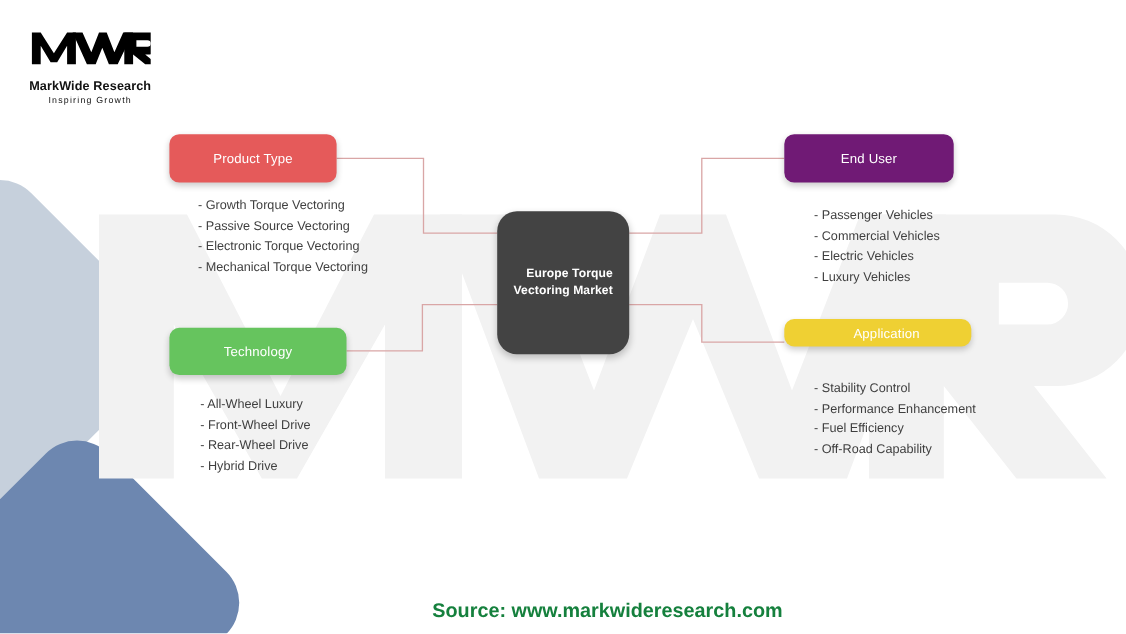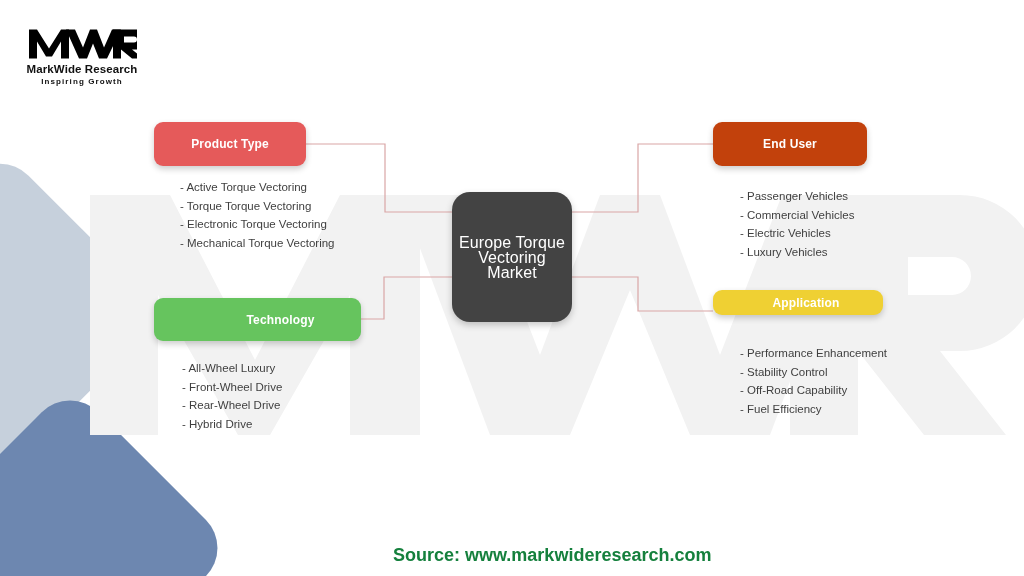--- a/index.html
+++ b/index.html
@@ -58,26 +58,26 @@
     top: 22px;
     width: 130px;
     text-align: center;
   }
   .logo-mark { display:block; width: 110px; height: 40px; margin: 0 auto; }
   .logo-name {
     font-size: 11.5px;
     font-weight: bold;
     letter-spacing: .1px;
     color: #111;
-    margin-top: 1px;
+    margin-top: 11px;
     white-space: nowrap;
   }
   .logo-tag {
     font-size: 8px;
-    font-weight: bold;
+    font-weight: normal;
     letter-spacing: 1.1px;
     color: #111;
     margin-top: 2px;
     white-space: nowrap;
   }
 
   
   .title {
     position: absolute;
     left: 0;
@@ -107,56 +107,56 @@
     height: 130px;
     background: #434343;
     border-radius: 18px;
     box-shadow: 0 3px 7px rgba(0,0,0,.22);
     display: flex;
     align-items: center;
     justify-content: center;
   }
   .center-node-label {
     color: #ffffff;
-    font-size: 16px;
-    font-weight: normal;
-    text-align: center;
+    font-size: 11px;
+    font-weight: bold;
+    text-align: right;
     line-height: 15px;
     letter-spacing: .1px;
   }
 
   
   .cat-box {
     position: absolute;
     border-radius: 9px;
     box-shadow: 0 3px 6px rgba(0,0,0,.20);
     display: flex;
     align-items: center;
     justify-content: center;
   }
   .cat-label {
     color: #ffffff;
     font-size: 12px;
-    font-weight: bold;
+    font-weight: normal;
     letter-spacing: .15px;
   }
   .cat-list {
     position: absolute;
     font-size: 11.5px;
     line-height: 18.6px;
     color: #3f3f3f;
     white-space: nowrap;
   }
 
   
   #box-product   { left:154px; top:122px; width:152px; height:44px; }
   #list-product  { left:180px; top:178px; }
   #box-enduser   { left:713px; top:122px; width:154px; height:44px; }
   #list-enduser  { left:740px; top:187px; }
-  #box-technology{ left:154px; top:298px; width:161px; height:43px;padding-left:46px; }
+  #box-technology{ left:154px; top:298px; width:161px; height:43px; }
   #list-technology{ left:182px; top:359px; }
   #box-application{ left:713px; top:290px; width:154px; height:25px;padding-left:16px; }
   #list-application{ left:740px; top:344px; }
 
   
   .source {
     position: absolute;
     left: 393px;
     top: 545px;
     font-size: 18px;
@@ -223,27 +223,27 @@
     <div class="center-node-label">
       <span>Europe Torque</span><br>
       <span>Vectoring Market</span>
     </div>
   </div>
 
   <div class="cat-box" id="box-product" style="background:#e55a5a;">
     <span class="cat-label">Product Type</span>
   </div>
   <div class="cat-list" id="list-product">
-    <div>- Active Torque Vectoring</div>
-    <div>- Torque Torque Vectoring</div>
+    <div>- Growth Torque Vectoring</div>
+    <div>- Passive Source Vectoring</div>
     <div>- Electronic Torque Vectoring</div>
     <div>- Mechanical Torque Vectoring</div>
   </div>
 
-  <div class="cat-box" id="box-enduser" style="background:#c2410c;">
+  <div class="cat-box" id="box-enduser" style="background:#701a75;">
     <span class="cat-label">End User</span>
   </div>
   <div class="cat-list" id="list-enduser">
     <div>- Passenger Vehicles</div>
     <div>- Commercial Vehicles</div>
     <div>- Electric Vehicles</div>
     <div>- Luxury Vehicles</div>
   </div>
 
   <div class="cat-box" id="box-technology" style="background:#66c45e;">
@@ -253,21 +253,21 @@
     <div>- All-Wheel Luxury</div>
     <div>- Front-Wheel Drive</div>
     <div>- Rear-Wheel Drive</div>
     <div>- Hybrid Drive</div>
   </div>
 
   <div class="cat-box" id="box-application" style="background:#efd033;">
     <span class="cat-label">Application</span>
   </div>
   <div class="cat-list" id="list-application">
+    <div>- Stability Control</div>
     <div>- Performance Enhancement</div>
-    <div>- Stability Control</div>
+    <div>- Fuel Efficiency</div>
     <div>- Off-Road Capability</div>
-    <div>- Fuel Efficiency</div>
   </div>
 
   <div class="source">Source: www.markwideresearch.com</div>
 
 </div>
 
 </body></html>

